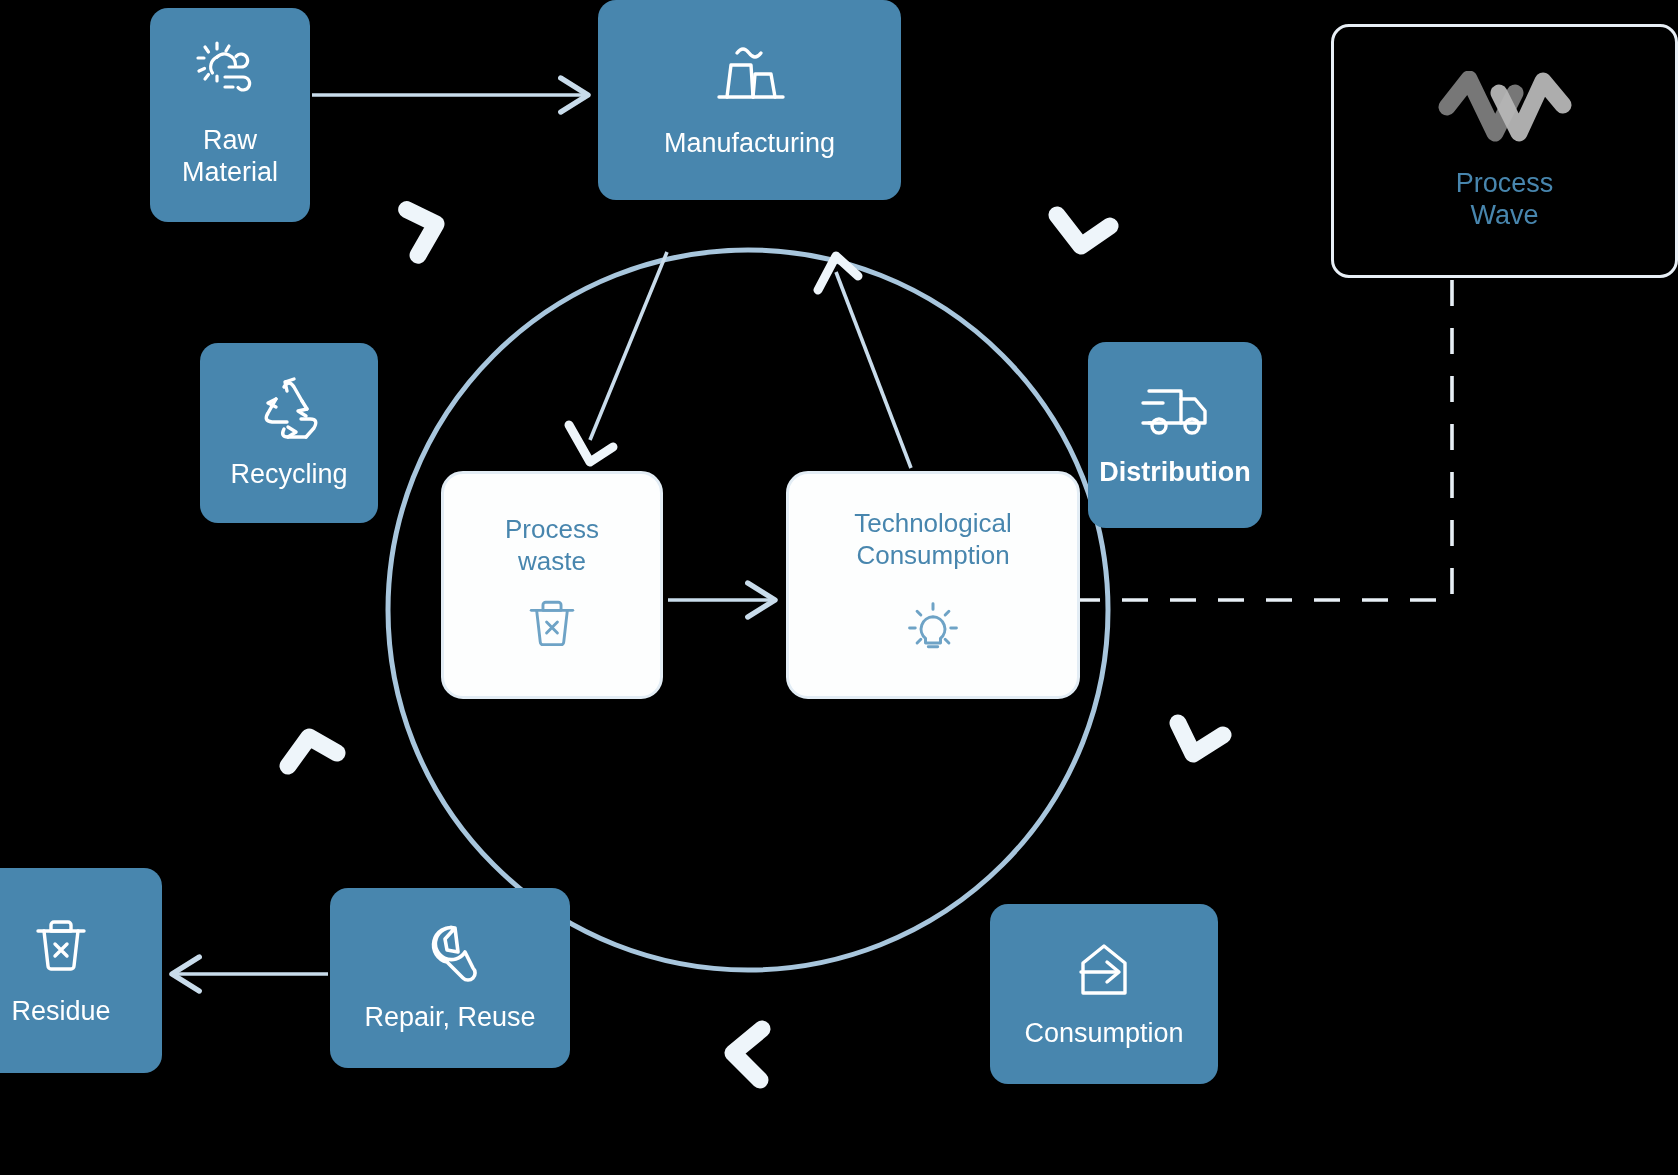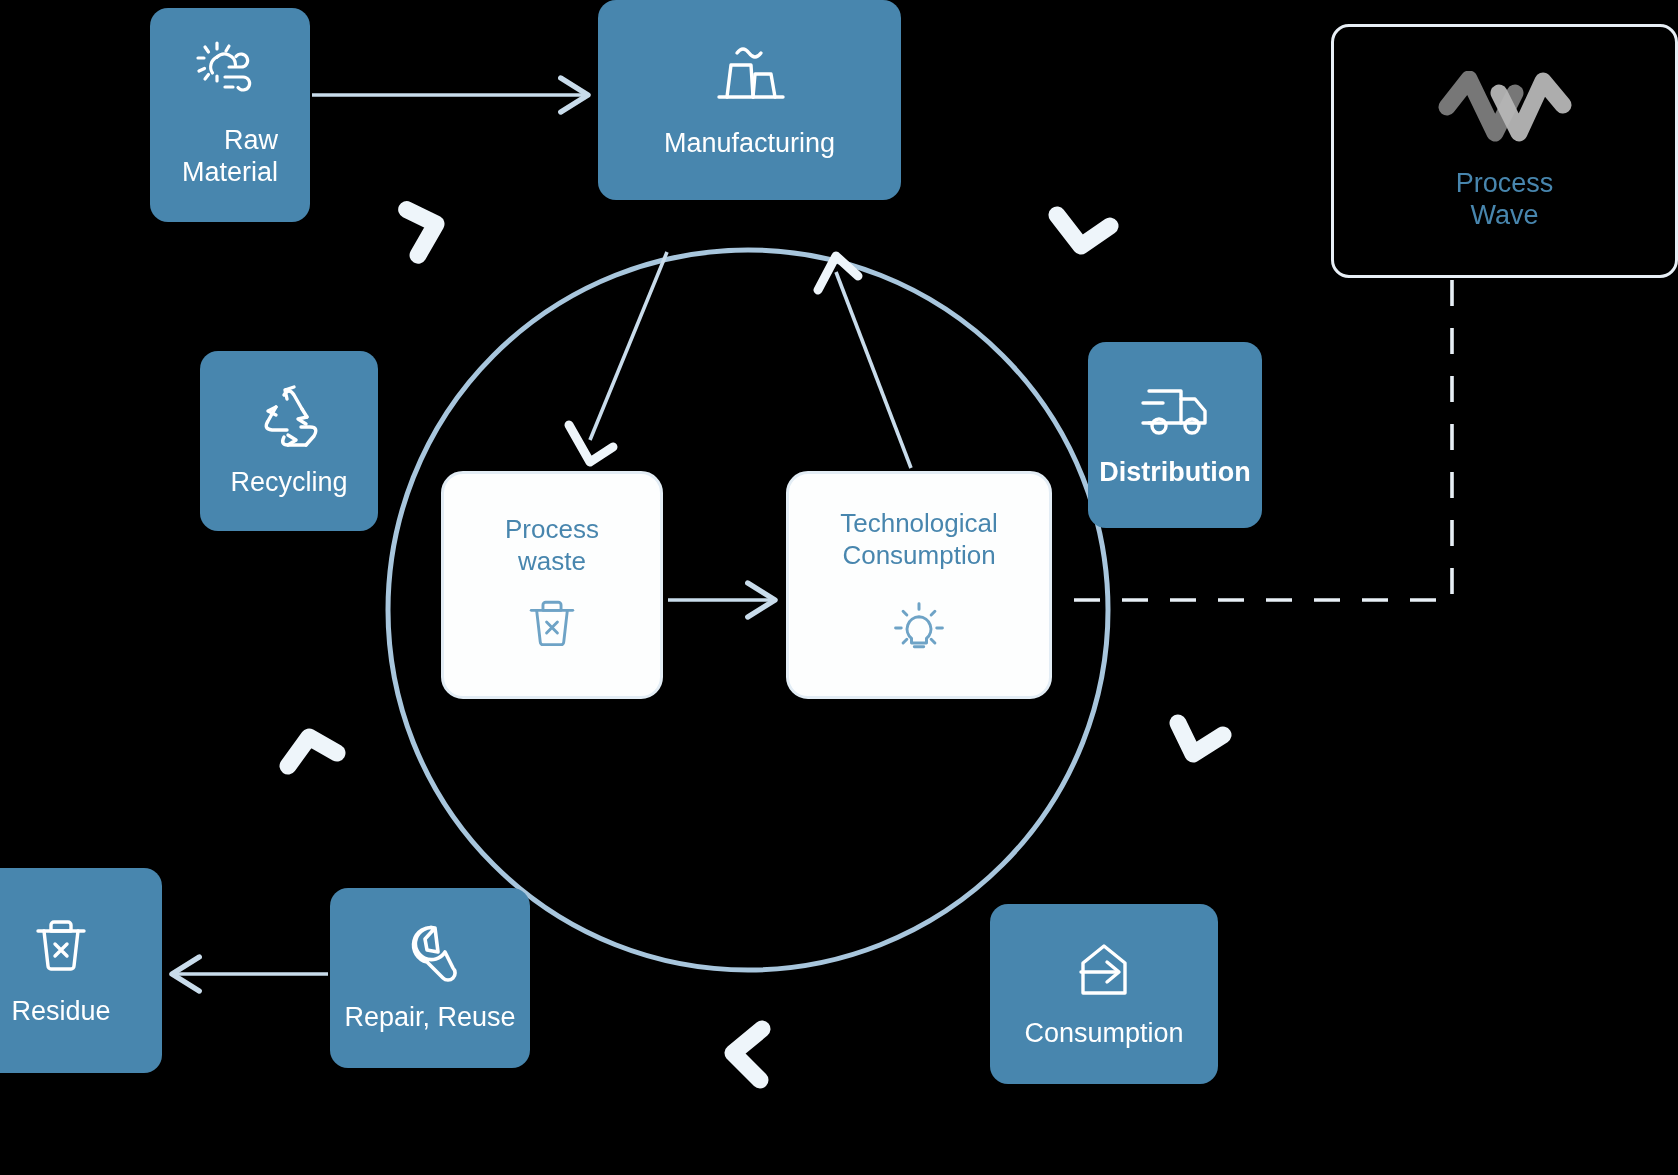--- a/index.html
+++ b/index.html
@@ -21,31 +21,31 @@
   .card .lbl{font-size:26px;line-height:1.22;text-align:center;color:#4886AE;}
   .card .ico{display:block;margin-top:16px;}
 
   .legend{position:absolute;background:transparent;border:3px solid #e8eff6;border-radius:18px;
           display:flex;flex-direction:column;align-items:center;justify-content:center;
           box-sizing:border-box;}
   .legend .lbl{font-size:27px;line-height:1.2;text-align:center;color:#4886AE;margin-top:14px;}
 
   
   #n-raw{left:150px;top:8px;width:160px;height:214px;}
-  #n-raw .lbl{margin-top:18px;text-align:right;}
+  #n-raw .lbl{margin-top:18px;}
   #n-man{left:598px;top:0px;width:303px;height:200px;}
-  #n-rec{left:200px;top:343px;width:178px;height:180px;margin-top:8px;}
+  #n-rec{left:200px;top:343px;width:178px;height:180px;}
   #n-dist{left:1088px;top:342px;width:174px;height:186px;font-weight:bold;}
   #n-cons{left:990px;top:888px;width:228px;height:180px;margin-top:16px;}
-  #n-rep{left:330px;top:888px;width:200px;height:180px;}
+  #n-rep{left:330px;top:888px;width:240px;height:180px;}
   #n-res{left:-40px;top:868px;width:202px;height:205px;}
   #n-res .lbl{margin-top:16px;}
 
   #c-waste{left:441px;top:471px;width:222px;height:228px;}
-  #c-tech{left:786px;top:471px;width:266px;height:228px;gap:12px;}
+  #c-tech{left:786px;top:471px;width:294px;height:228px;gap:12px;}
   #lg-wave{left:1331px;top:24px;width:347px;height:254px;}
 </style>
 </head>
 <body>
 
 <div id="stage">
 
   <svg class="layer" viewBox="0 0 1678 1175">
     <defs>
       <marker id="thinArrow" markerWidth="12" markerHeight="12" refX="9" refY="6" orient="auto" markerUnits="strokeWidth">

